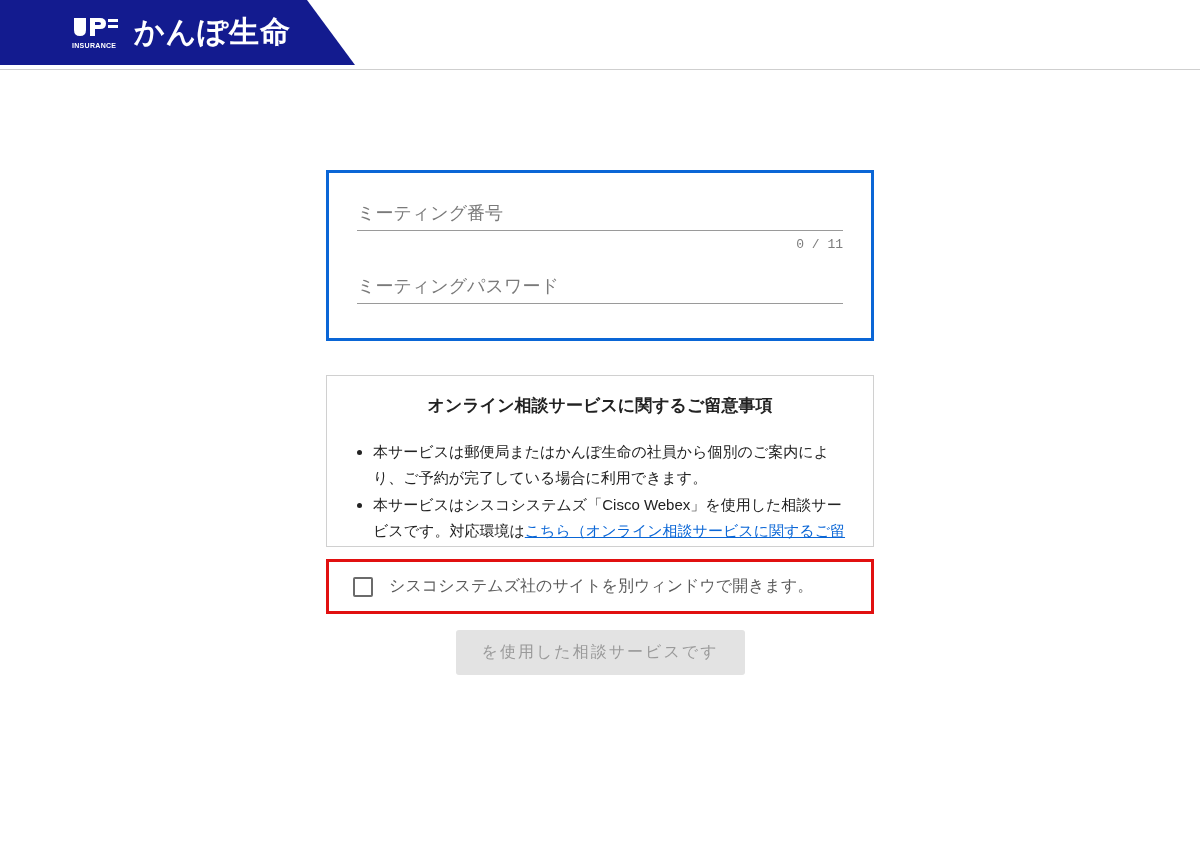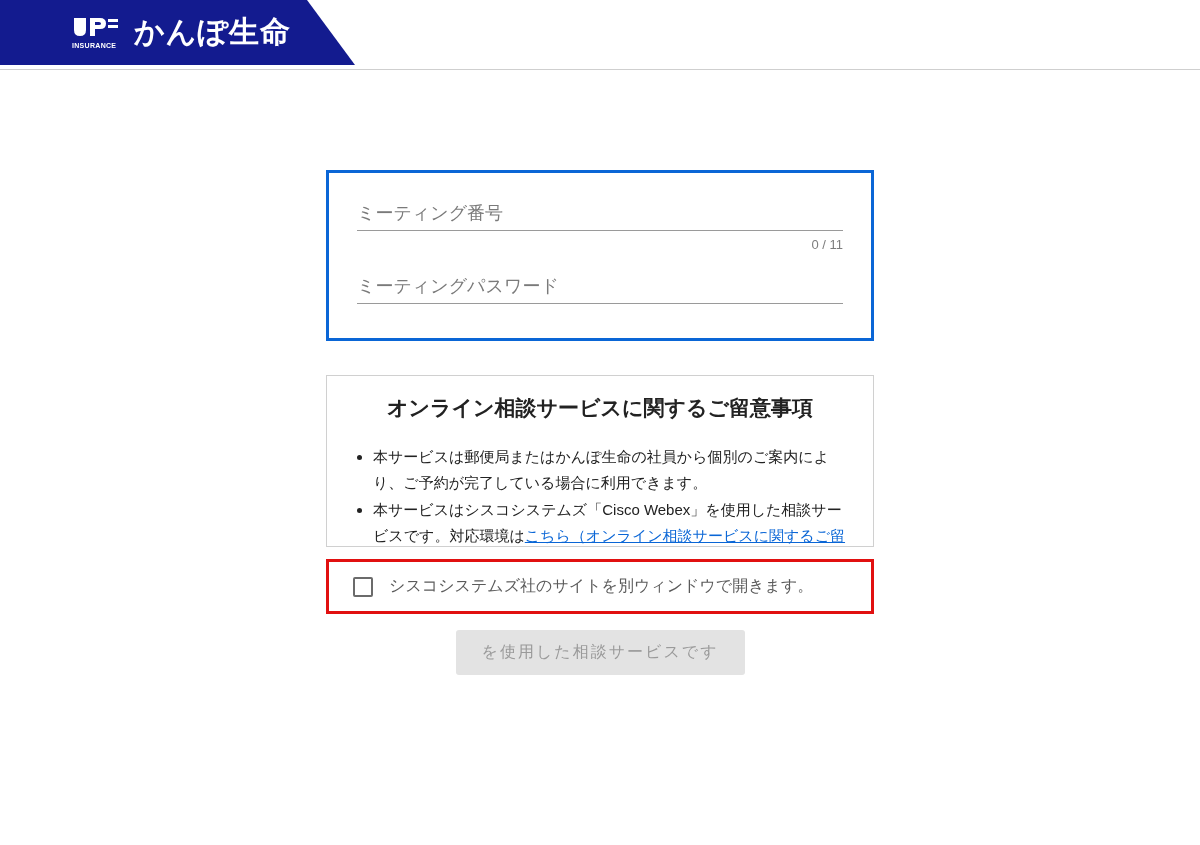--- a/index.html
+++ b/index.html
@@ -86,33 +86,34 @@
   background: transparent;
   outline: none;
   color: #333;
 }
 .field input::placeholder { color: #7a7a7a; }
 .counter {
   font-size: 13px;
   color: #7d7d7d;
   text-align: right;
   margin-top: 6px;
+  font-family: Liberation Mono, monospace;
 }
 .field-2 { margin-top: 14px; margin-bottom: 18px; }
 .notice-box {
   border: 1px solid #d0d0d0;
   margin-top: 34px;
   padding: 18px 24px 0 24px;
   height: 172px;
   overflow: hidden;
   position: relative;
 }
 .notice-title {
   text-align: center;
-  font-size: 21px;
+  font-size: 17px;
   font-weight: 700;
   color: #222;
   margin-bottom: 22px;
 }
 .notice-list {
   list-style: disc;
   margin-left: 22px;
   font-size: 15px;
   color: #222;
   line-height: 1.7;

